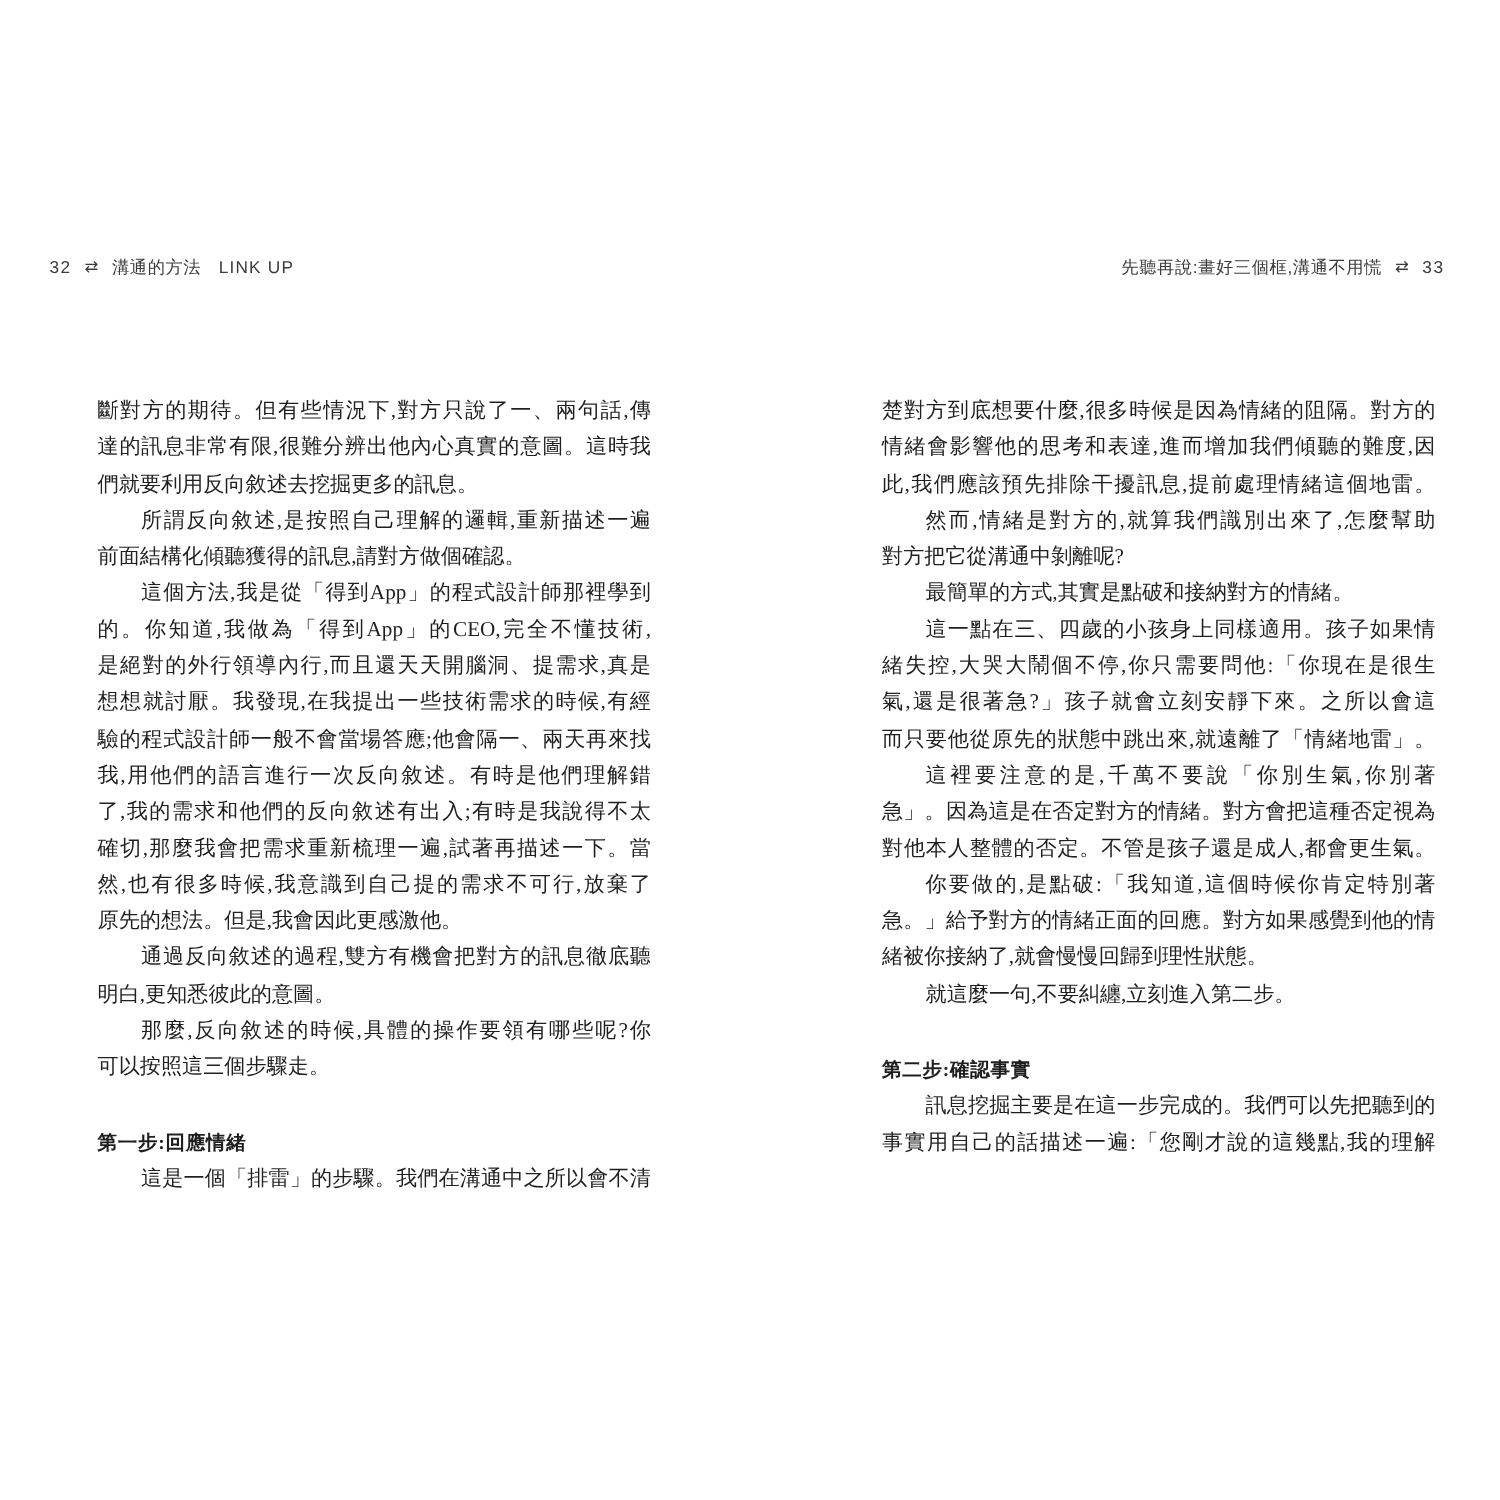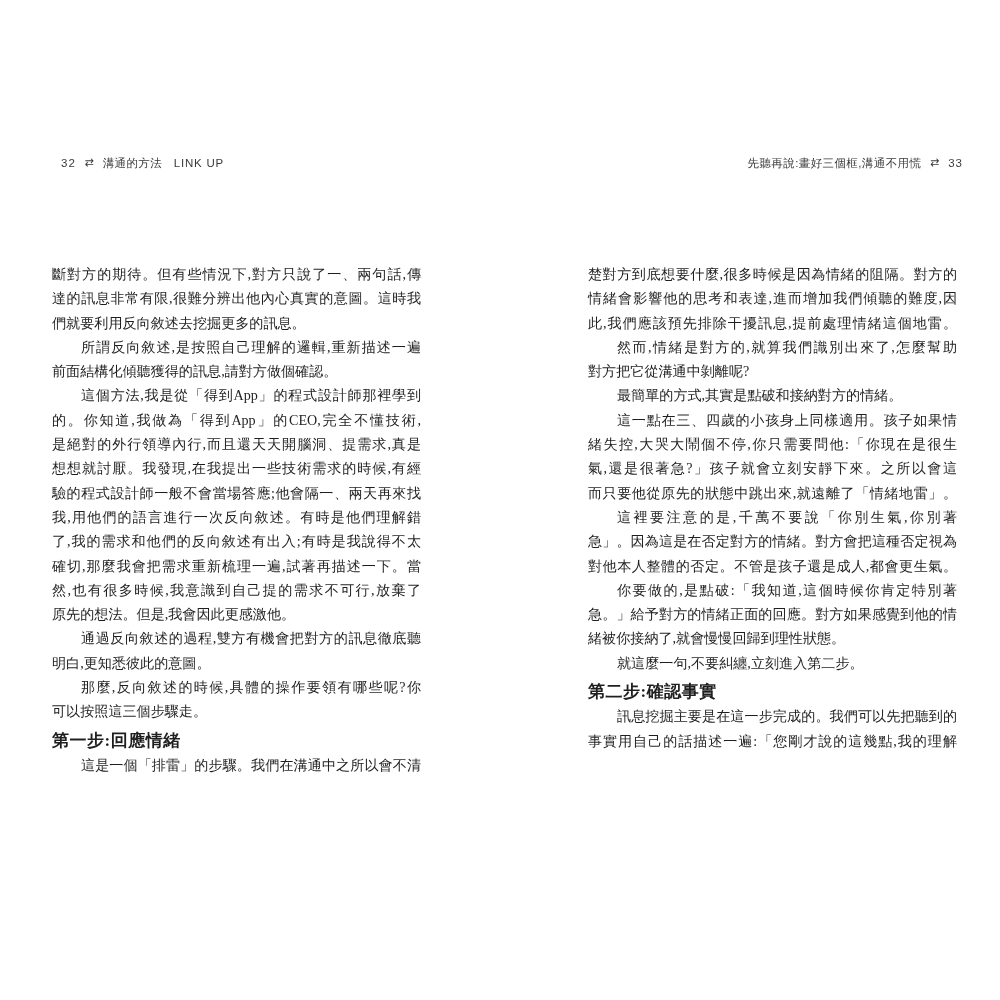--- a/index.html
+++ b/index.html
@@ -1,32 +1,32 @@
 <!DOCTYPE html>
 <html><head>
 <meta charset="utf-8">
 <style>
   html,body{margin:0;padding:0;background:#ffffff;}
   .canvas{position:relative;width:1000px;height:1000px;background:#ffffff;overflow:hidden;
           font-family:"Liberation Serif","DejaVu Serif",serif;}
-  .pheader{position:absolute;top:156px;font-size:11.5px;line-height:14px;color:#3b3b3b;
-           font-family:"Liberation Sans","DejaVu Sans",sans-serif;letter-spacing:0.4px;white-space:nowrap;margin-left:28px;}
+  .pheader{position:absolute;top:172px;font-size:11.5px;line-height:14px;color:#3b3b3b;
+           font-family:"Liberation Sans","DejaVu Sans",sans-serif;letter-spacing:0.4px;white-space:nowrap;}
   .pheader .sym{font-size:11px;margin:0 5px;position:relative;top:-1px;}
   .pheader .num{letter-spacing:1px;}
   .pheader .latin{margin-left:8px;letter-spacing:0.8px;}
   .pheader.ph-left{left:33px;}
   .pheader.ph-right{right:37px;}
   .pbody{position:absolute;top:262px;width:369px;color:#1f1f1f;
          font-size:14.1px;line-height:24.3px;}
-  .pbody.pb-left{left:52px;}
+  .pbody.pb-left{left:65px;}
   .pbody.pb-right{left:588px;}
   .line{text-align:left;}
   .line.jl{text-align:justify;text-align-last:justify;text-justify:inter-character;}
   .line.indent{text-indent:29px;}
-  .line.heading{font-weight:bold;margin-top:5px;font-size:17px;letter-spacing:0.5px;}
+  .line.heading{font-weight:bold;margin-top:26px;font-size:13px;letter-spacing:0.5px;}
   .line .b{font-weight:normal;}
 </style>
 </head>
 <body>
 
 <div class="canvas">
 
   <div class="pheader ph-left">
     <span class="num">32</span>
     <span class="sym">⇄</span>

